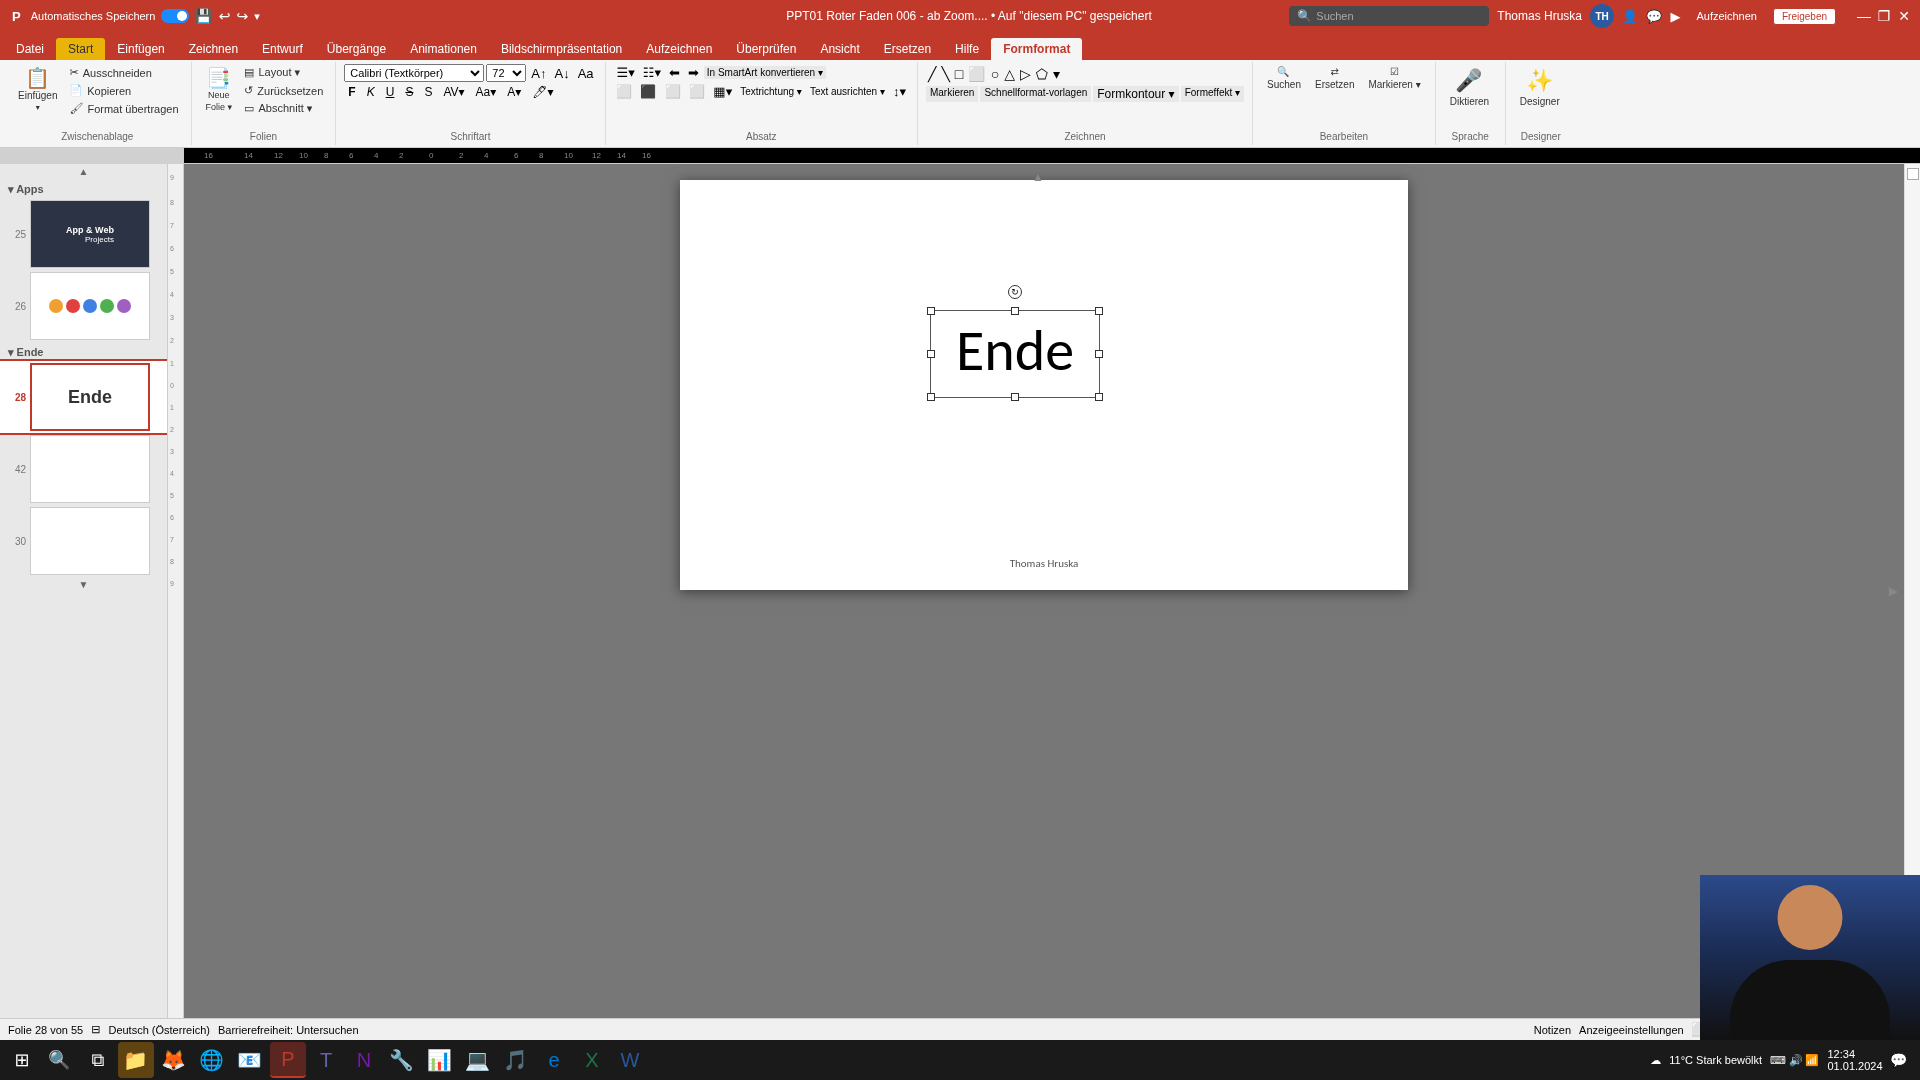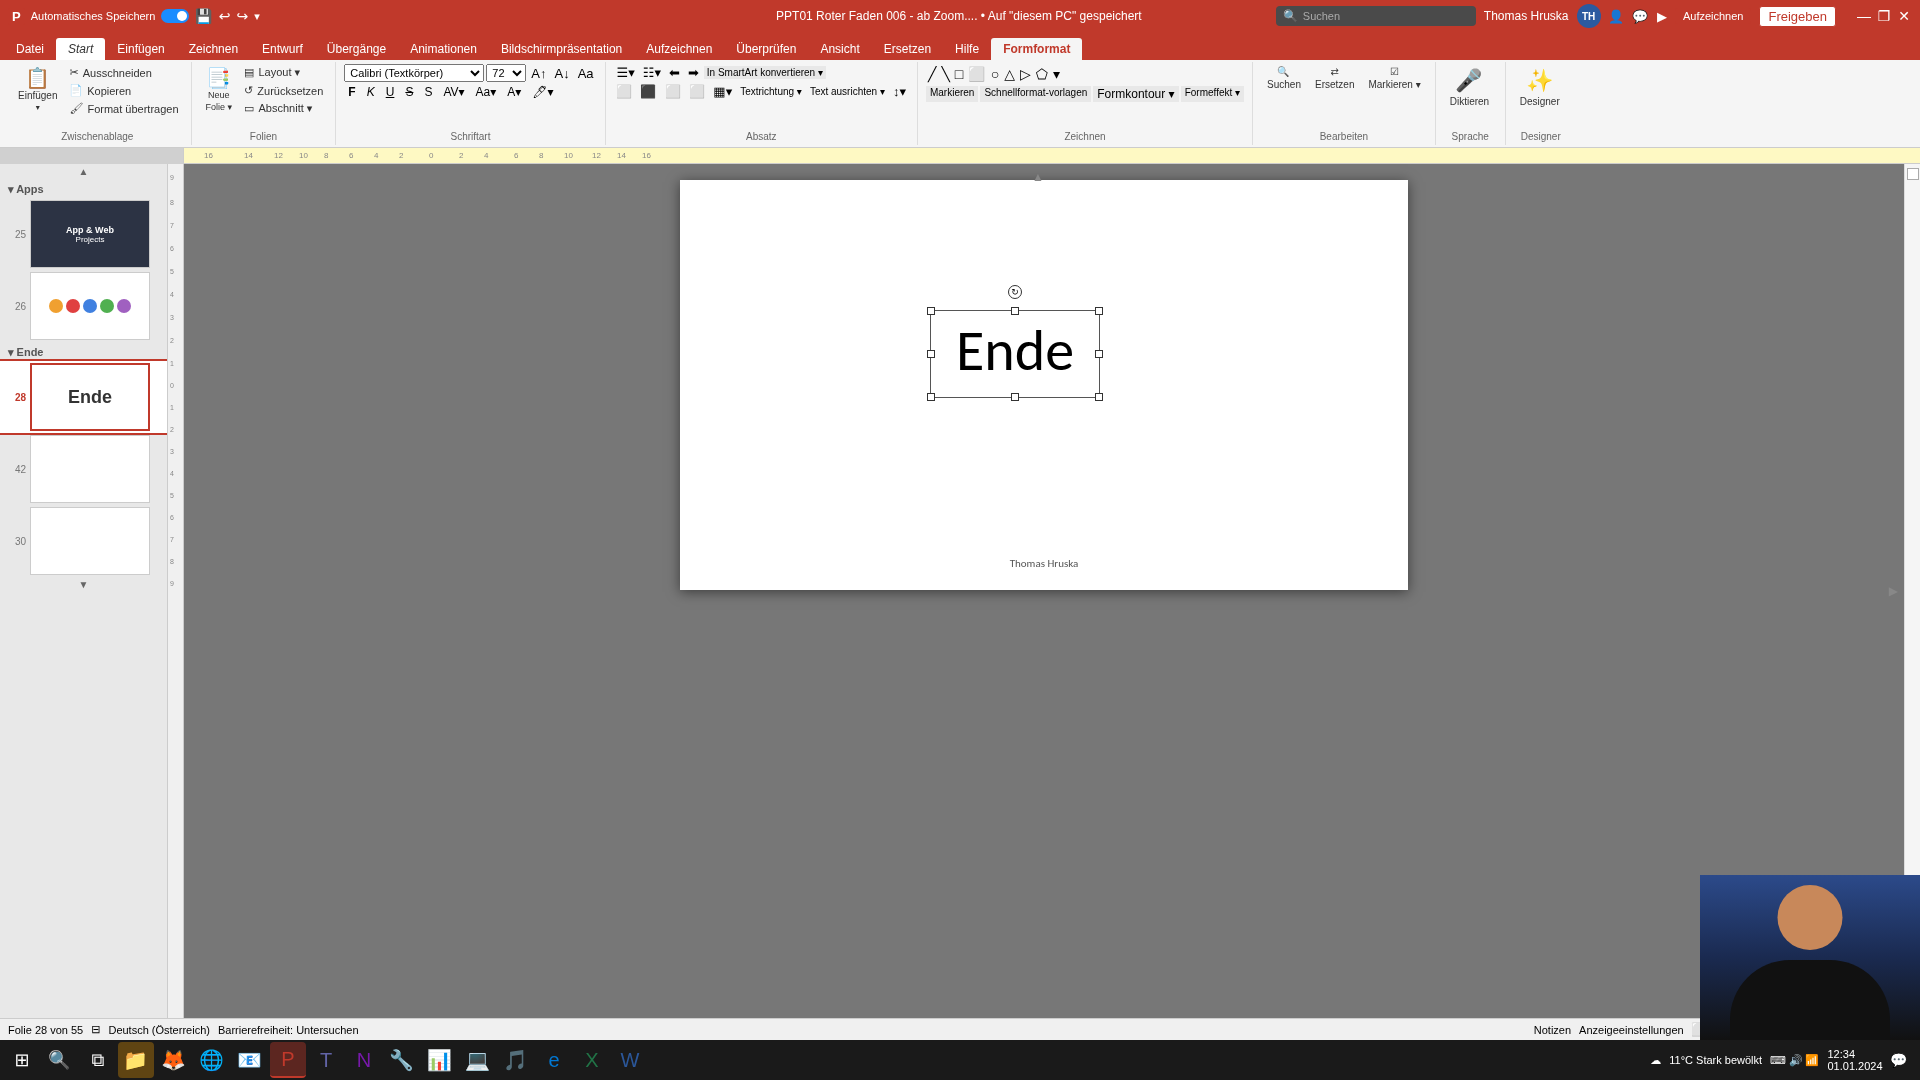--- a/index.html
+++ b/index.html
@@ -22,21 +22,21 @@
 
     
     #ribbon-tabs {
       background: #c0392b; display: flex; align-items: flex-end;
       height: 28px; padding: 0 4px;
     }
     .ribbon-tab {
       padding: 4px 12px; font-size: 12px; color: white; cursor: pointer;
       border-radius: 3px 3px 0 0;
     }
-    .ribbon-tab.active { background: #ffffff; color: #333; font-style: italic; }
+    .ribbon-tab.active { background: #eab308; color: #333; }
 
     
     #ribbon {
       background: #f5f5f5; border-bottom: 1px solid #ccc;
       height: 88px; display: flex; align-items: stretch; padding: 2px 4px;
     }
     .ribbon-group {
       display: flex; flex-direction: column; align-items: flex-start;
       padding: 2px 8px; border-right: 1px solid #ddd; position: relative;
     }
@@ -155,21 +155,21 @@
       <span style="font-size:12px;">🔍</span>
       <span style="color:#aaa;font-size:11px;">Suchen</span>
     </div>
 
     <span style="font-size:12px;">Thomas Hruska</span>
     <span style="background:#2c5aa0;color:white;border-radius:50%;width:24px;height:24px;display:inline-flex;align-items:center;justify-content:center;font-size:10px;font-weight:bold;">TH</span>
     <span style="font-size:13px;cursor:pointer;">👤</span>
     <span style="font-size:13px;cursor:pointer;">💬</span>
     <span style="font-size:13px;cursor:pointer;">▶</span>
     <span style="background:#c0392b;color:white;padding:2px 8px;border-radius:3px;font-size:11px;cursor:pointer;">Aufzeichnen</span>
-    <span style="background:white;color:#c0392b;padding:2px 8px;border-radius:3px;font-size:13px;cursor:pointer;border:1px solid #c0392b;">Freigeben</span>
+    <span style="background:white;color:#c0392b;padding:2px 8px;border-radius:3px;font-size:10px;cursor:pointer;border:1px solid #c0392b;">Freigeben</span>
 
     <div class="window-controls">
       <span style="cursor:pointer;font-size:14px;">—</span>
       <span style="cursor:pointer;font-size:14px;">❐</span>
       <span style="cursor:pointer;font-size:14px;">✕</span>
     </div>
   </div>
 </div>
 
 <div id="ribbon-tabs">
@@ -347,21 +347,21 @@
     <div class="ribbon-items">
       <div class="ribbon-btn large">
         <span style="font-size:22px;">✨</span>
         <span style="font-size:10px;">Designer</span>
       </div>
     </div>
     <span class="ribbon-group-label">Designer</span>
   </div>
 </div>
 
-<div style="display:flex;background:#fef9c3;border-bottom:1px solid #ccc;height:16px;">
+<div style="display:flex;background:#000000;border-bottom:1px solid #ccc;height:16px;">
   <div style="width:184px;border-right:1px solid #ccc;height:16px;background:#d0d0d0;"></div>
   <div style="flex:1;font-size:8px;color:#888;display:flex;align-items:center;overflow:hidden;position:relative;">
     <span style="position:absolute;left:20px;">16</span>
     <span style="position:absolute;left:60px;">14</span>
     <span style="position:absolute;left:90px;">12</span>
     <span style="position:absolute;left:115px;">10</span>
     <span style="position:absolute;left:140px;">8</span>
     <span style="position:absolute;left:165px;">6</span>
     <span style="position:absolute;left:190px;">4</span>
     <span style="position:absolute;left:215px;">2</span>
@@ -384,21 +384,21 @@
     <div style="display:flex;justify-content:center;padding:2px;">
       <span style="font-size:10px;color:#666;">▲</span>
     </div>
 
 
     <div class="slide-section-label with-arrow">Apps</div>
 
     <div class="slide-item">
       <span class="slide-num">25</span>
       <div class="slide-thumb dark" style="background:#2c3344;">
-        <div style="color:white;text-align:center;font-size:8px;padding:4px;">
+        <div style="color:white;text-align:right;font-size:8px;padding:4px;">
           <div style="font-weight:bold;font-size:9px;">App &amp; Web</div>
           <div>Projects</div>
         </div>
       </div>
     </div>
 
     <div class="slide-item">
       <span class="slide-num">26</span>
       <div class="slide-thumb">
         <div style="display:flex;gap:3px;padding:4px;align-items:center;justify-content:center;">

